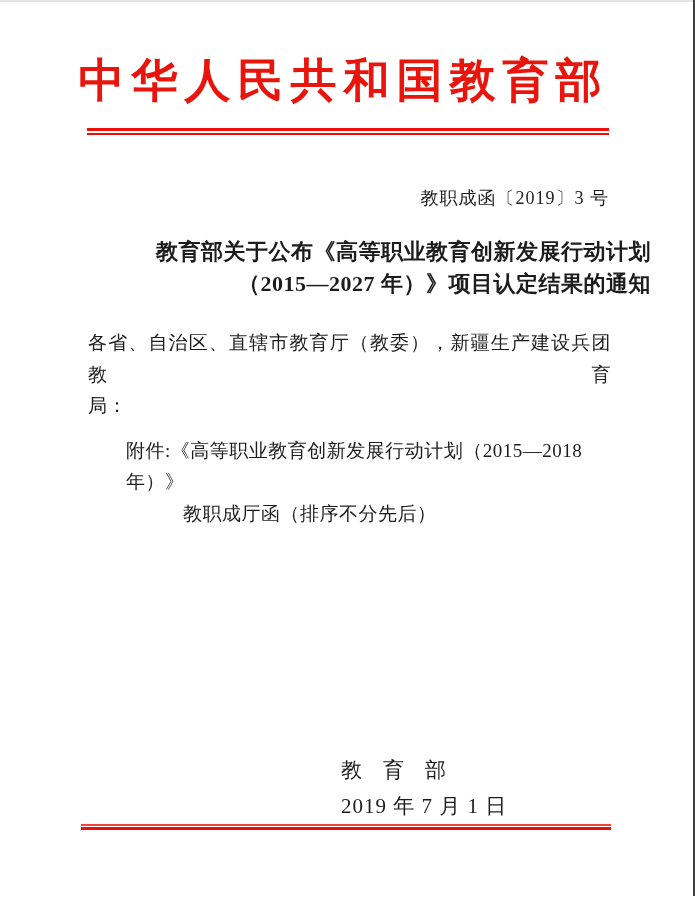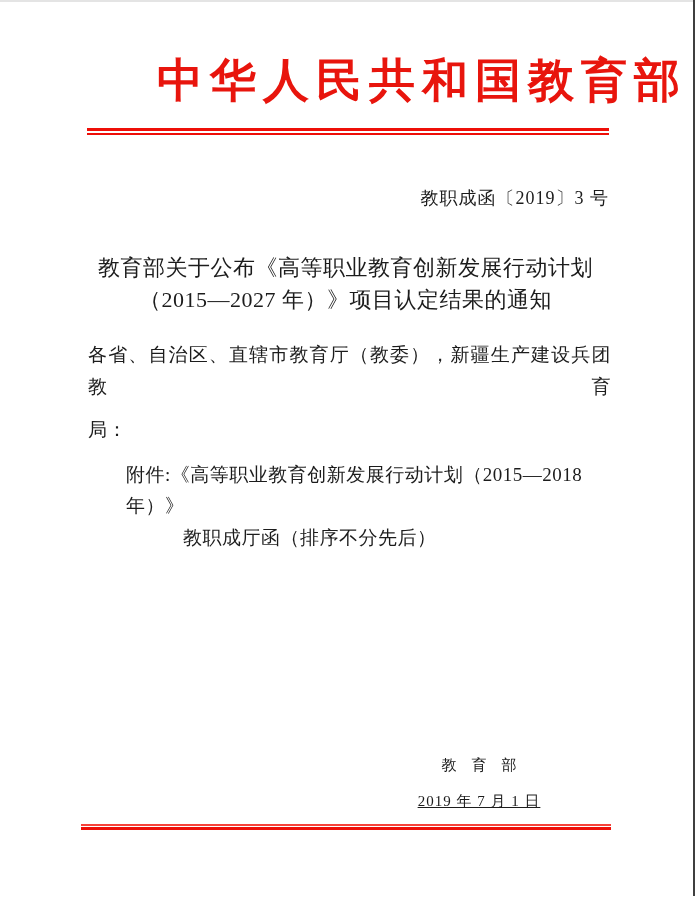--- a/index.html
+++ b/index.html
@@ -20,59 +20,59 @@
   .page-top-border {
     position: absolute; top: 0; left: 0; right: 0;
     height: 2px; background: #e4e4e4;
   }
   .page-right-border {
     position: absolute; top: 0; right: 0;
     width: 2px; height: 896px; background: #3f3f3f;
   }
   .letterhead {
     position: absolute; top: 50px; left: 0; right: 8px;
-    text-align: right;
+    text-align: center;
     color: var(--red);
     font-size: 46px;
     font-weight: bold;
     letter-spacing: 7px;
     white-space: nowrap;
   }
   .header-rule { position: absolute; top: 128px; left: 87px; right: 86px; }
   .header-rule .line-thick { height: 3px; background: var(--rule-red); }
   .header-rule .line-gap { height: 2px; background: transparent; }
   .header-rule .line-thin { height: 2px; background: var(--rule-red); }
 
   .doc-number {
     position: absolute; top: 186px; right: 86px;
     font-size: 18px; letter-spacing: 1px;
   }
   .doc-title {
-    position: absolute; top: 252px; left: 40px; right: 44px;
-    text-align: center; font-weight: normal;
+    position: absolute; top: 236px; left: 40px; right: 44px;
+    text-align: right; font-weight: bold;
     font-size: 22px; line-height: 32px;
     letter-spacing: 0.5px;
   }
   .content {
     position: absolute; top: 327px; left: 88px; width: 523px;
     font-size: 19px; line-height: 31.5px;
     letter-spacing: 0.5px;
   }
-  .t-line { text-align: justify; text-align-last: justify; margin-top: 12px; }
+  .t-line { text-align: justify; text-align-last: justify; }
   .para .t-line:last-child { text-align: left; text-align-last: left; }
   .body-para .t-line:first-child { text-indent: 2em; }
   .attachment { margin-top: 13px; }
   .attachment .att-line1 { padding-left: 2em; }
   .attachment .att-line2 { padding-left: 5em; }
 
   .signature-block {
-    position: absolute; top: 756px; left: 364px; width: 230px;
-    text-align: center; font-size: 15px;
+    position: absolute; top: 756px; left: 341px; width: 230px;
+    font-size: 21px;
   }
-  .sig-date { margin-top: 17px; letter-spacing: 1px; text-decoration: underline; }
+  .sig-date { margin-top: 8px; letter-spacing: 1px; }
 
   .footer-rule { position: absolute; top: 824px; left: 81px; right: 84px; }
   .footer-rule .line-thin { height: 2px; background: #f5423a; }
   .footer-rule .line-gap { height: 1px; background: transparent; }
   .footer-rule .line-thick { height: 3px; background: var(--rule-red); }
 </style>
 </head>
 <body>
 
 <div class="page-top-border"></div>

